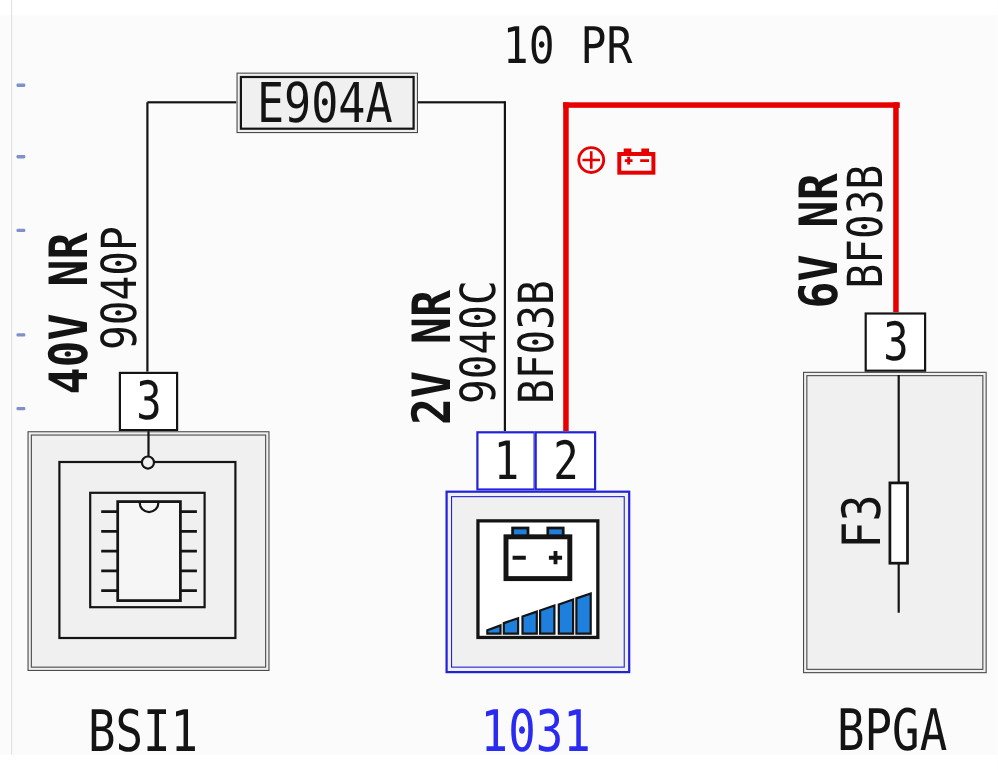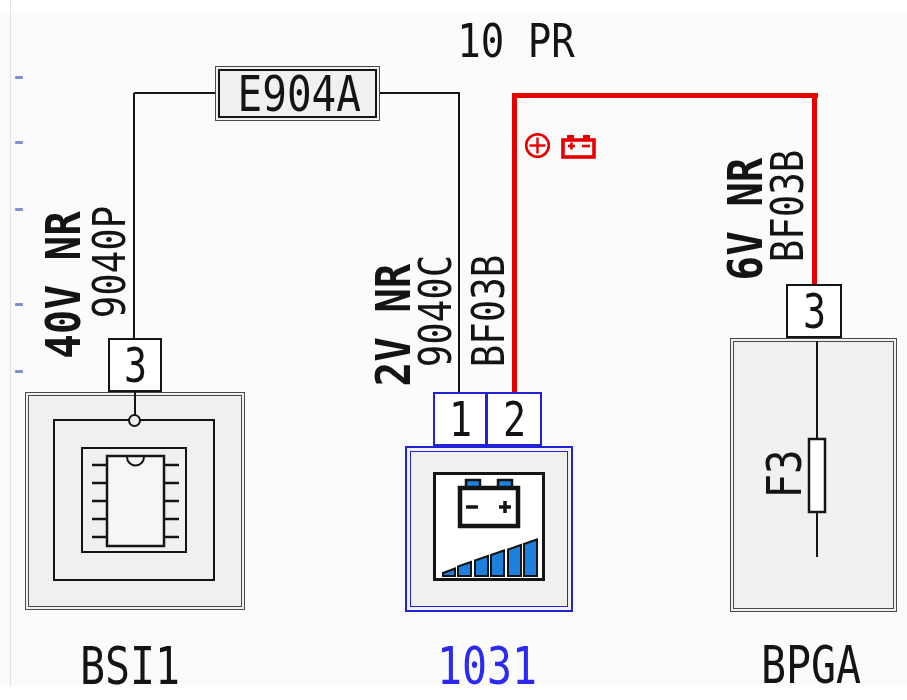--- a/index.html
+++ b/index.html
@@ -36,21 +36,21 @@
   .vlabel{position:absolute;white-space:nowrap;line-height:1;z-index:4;
     transform:translate(-50%,-50%) rotate(-90deg) scaleX(.85);}
   .cad-bold{font-size:48px;font-weight:700;}
   .cad-reg{font-size:44px;font-weight:400;}
   #title{left:516px;top:41px;font-size:46px;transform:translate(-50%,-50%) scaleX(.85);}
 
   
   #splice-box{position:absolute;left:215px;top:66px;width:165px;height:55px;
     border:1px solid var(--frame);background:var(--box-fill);z-index:2;}
   #splice-box .frame{position:absolute;inset:2px;border:2px solid var(--ink);
-    display:flex;align-items:center;justify-content:flex-end;}
+    display:flex;align-items:center;justify-content:flex-start;}
   #splice-box span{font-size:50px;transform:scaleX(.82);}
 
   
   .pin-box{position:absolute;width:54px;height:54px;background:#fff;z-index:3;
     border:2px solid var(--ink);display:flex;align-items:center;justify-content:center;}
   .pin-box span{font-size:48px;transform:scaleX(.8);}
   #bsi1-pin{left:108px;top:338px;}
   #c1031-pin1{left:433px;top:392px;border-color:var(--component-blue);}
   #c1031-pin2{left:486px;top:392px;width:56px;border-color:var(--component-blue);}
   #bpga-pin{left:786px;top:284px;width:56px;}

